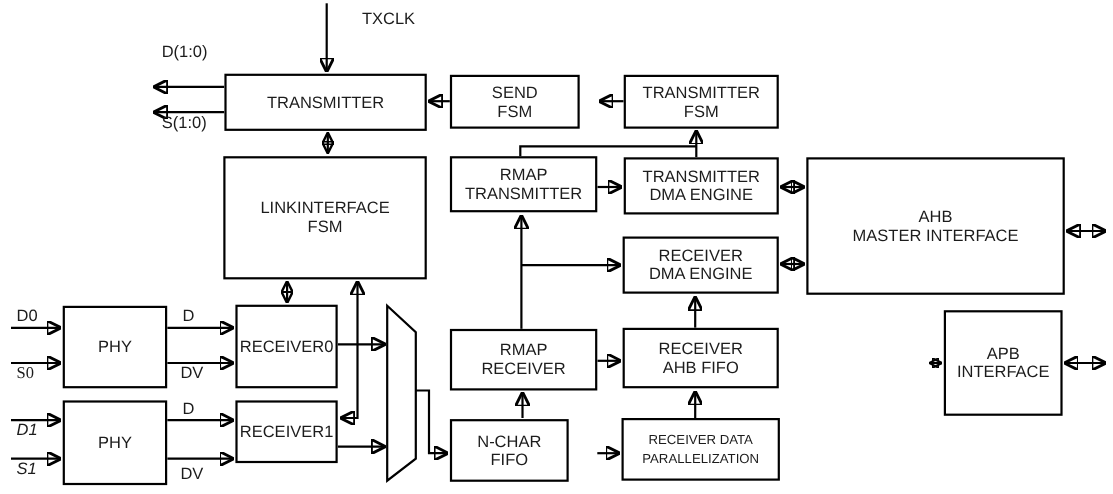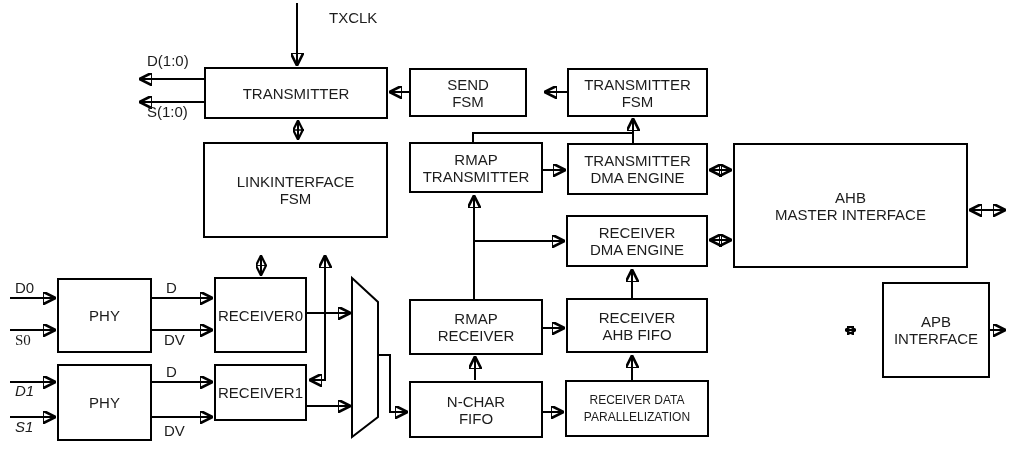--- a/index.html
+++ b/index.html
@@ -28,38 +28,38 @@
   .siglabel{
     position:absolute;
     font-size:15px;line-height:16px;
     white-space:nowrap;
     z-index:2;
   }
   
   .b-transmitter{left:204px;top:67px;width:184px;height:52px;}
   .b-sendfsm{left:409px;top:68px;width:118px;height:49px;}
   .b-txfsm{left:567px;top:68px;width:141px;height:49px;}
-  .b-linkfsm{left:203px;top:142px;width:185px;height:96px;}
+  .b-linkfsm{left:203px;top:142px;width:185px;height:112px;}
   .b-rmaptx{left:409px;top:142px;width:134px;height:51px;}
   .b-txdma{left:567px;top:143px;width:141px;height:52px;}
   .b-rxdma{left:566px;top:215px;width:142px;height:52px;}
   .b-ahbmaster{left:733px;top:143px;width:235px;height:125px;}
   .b-phy0{left:57px;top:278px;width:95px;height:75px;}
   .b-receiver0{left:214px;top:277px;width:93px;height:76px;}
   .b-phy1{left:57px;top:364px;width:95px;height:77px;}
   .b-receiver1{left:214px;top:364px;width:93px;height:57px;}
   .b-rmaprcv{left:409px;top:299px;width:134px;height:56px;}
-  .b-ncharfifo{left:409px;top:381px;width:134px;height:57px;}
+  .b-ncharfifo{left:409px;top:381px;width:108px;height:57px;}
   .b-ahbfifo{left:566px;top:298px;width:142px;height:55px;}
   .b-rdp{left:565px;top:380px;width:144px;height:57px;font-size:12px;}
   .b-registers{left:733px;top:282px;width:110px;height:96px;}
-  .b-apb{left:858px;top:282px;width:108px;height:96px;margin-left:24px;}
+  .b-apb{left:858px;top:282px;width:108px;height:96px;}
   
   .l-txclk{left:306px;top:10px;margin-left:23px;}
-  .l-dout{left:147px;top:53px;}
+  .l-dout{left:147px;top:40px;}
   .l-sout{left:147px;top:104px;}
   .l-d0{left:15px;top:280px;}
   .l-s0{left:15px;top:332px;font-family:Liberation Serif, serif;}
   .l-d1{left:15px;top:383px;font-style:italic;}
   .l-s1{left:15px;top:419px;font-style:italic;}
   .l-phy0d{left:166px;top:280px;}
   .l-phy0dv{left:164px;top:332px;}
   .l-phy1d{left:166px;top:364px;}
   .l-phy1dv{left:164px;top:423px;}
 </style>

